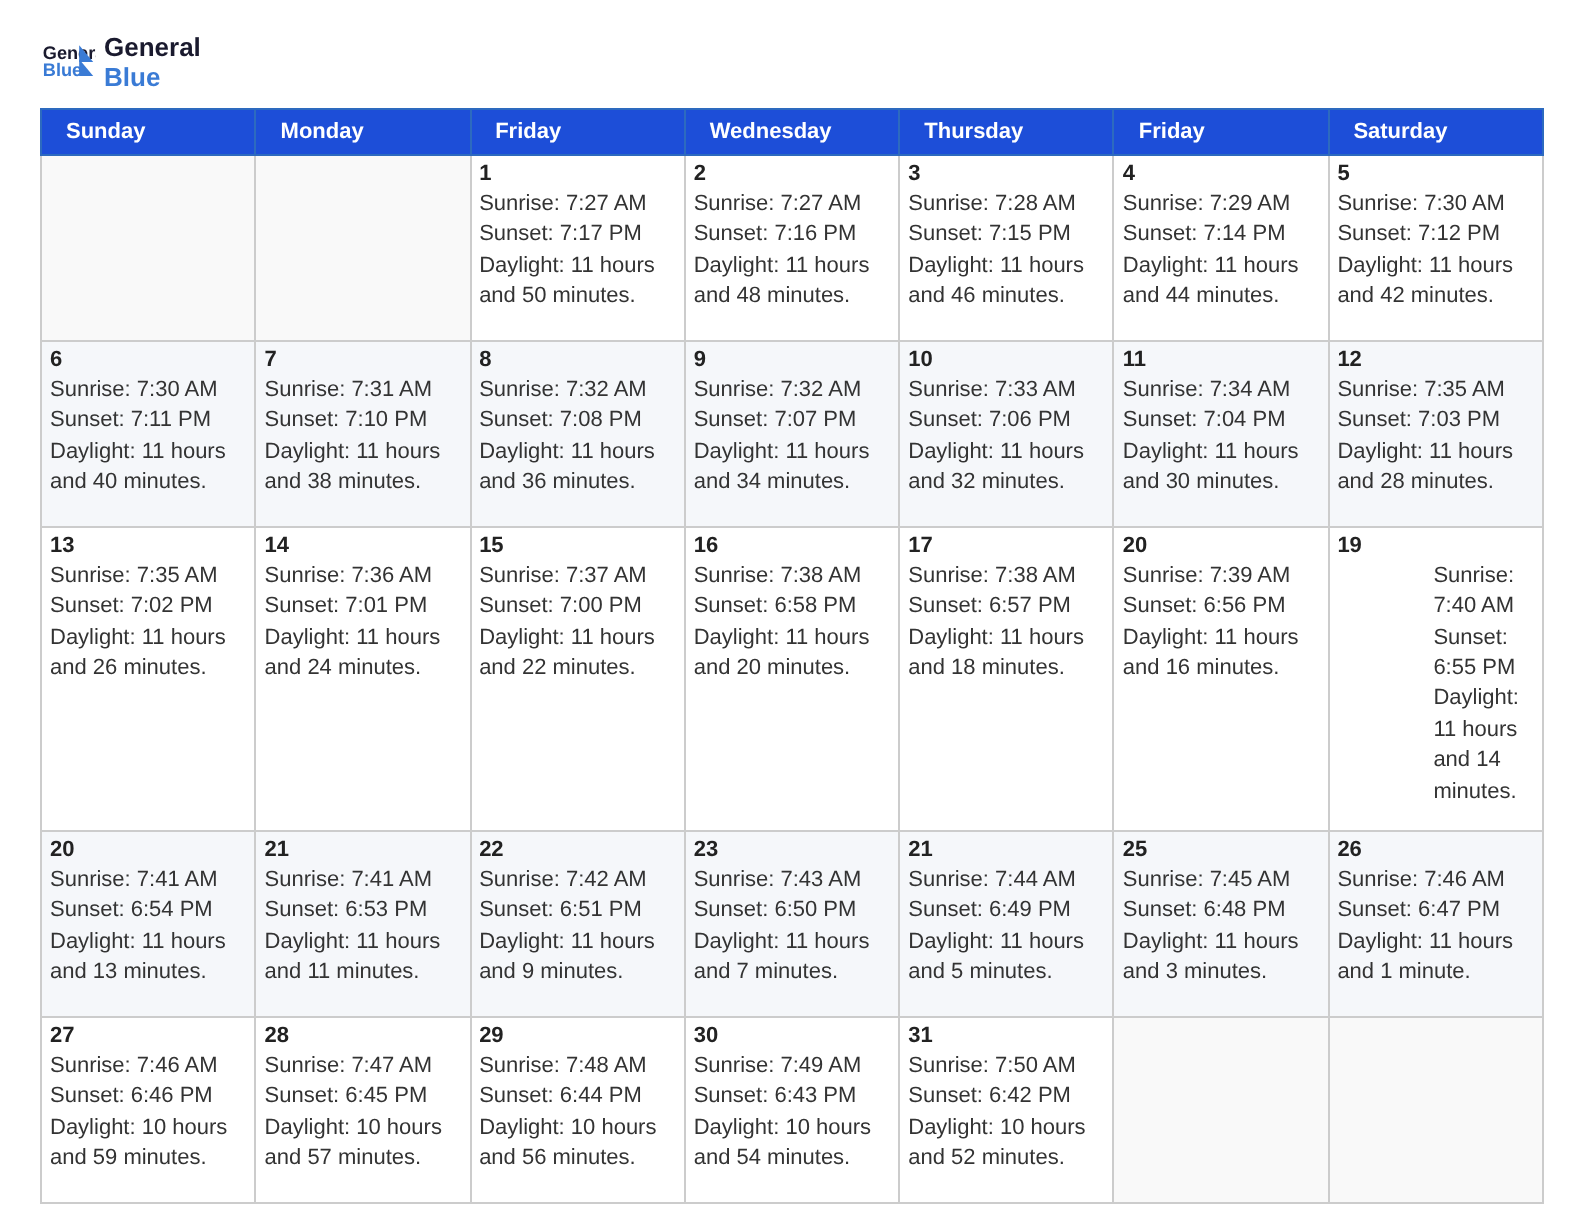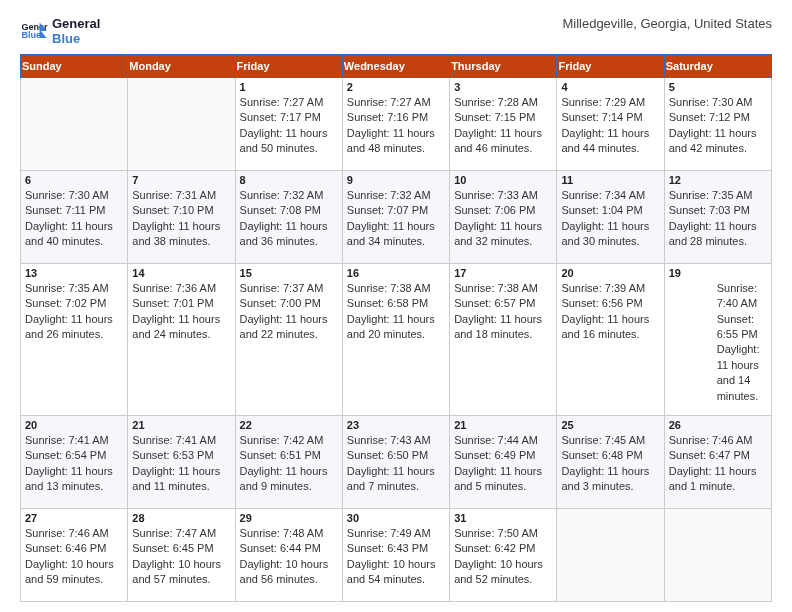--- a/index.html
+++ b/index.html
@@ -46,25 +46,25 @@
       color: #444;
     }
     .calendar {
       flex: 1;
       border: 1px solid #ccc;
       border-collapse: collapse;
       width: 100%;
       table-layout: fixed;
     }
     .calendar th {
-      background: #c2410c;
+      background: #1d4ed8;
       color: #fff;
       font-size: 11px;
       font-weight: bold;
-      padding: 5px 1px;
+      padding: 5px 12px;
       text-align: left;
       border: 1px solid #2d6abf;
     }
     .calendar td {
       border: 1px solid #ccc;
       vertical-align: top;
       padding: 3px 4px;
       font-size: 9.5px;
       color: #222;
       height: 88px;
@@ -98,21 +98,20 @@
         <text x="2" y="30" font-size="13" font-weight="bold" fill="#3a7bd5">Blue</text>
         <polygon points="28,8 38,20 28,20" fill="#3a7bd5"></polygon>
         <polygon points="28,8 38,20 28,20" fill="#3a7bd5" transform="translate(0,10)"></polygon>
       </svg>
       <div>
         <div style="font-size:13px;font-weight:bold;color:#1a1a2e;">General</div>
         <div style="font-size:13px;font-weight:bold;color:#3a7bd5;">Blue</div>
       </div>
     </div>
     <div class="title-area">
-      <div class="subtitle">Milledgeville, Georgia, United States</div>
     </div>
   </div>
 
   <table class="calendar">
     <thead>
       <tr>
 
       <th>Sunday</th>
           <th>Monday</th>
           <th>Friday</th>
@@ -184,21 +183,21 @@
           </td>
           <td>
             <span class="day-num">10</span>
             <div class="day-info" style="white-space: pre-line;">Sunrise: 7:33 AM
 Sunset: 7:06 PM
 Daylight: 11 hours and 32 minutes.</div>
           </td>
           <td>
             <span class="day-num">11</span>
             <div class="day-info" style="white-space: pre-line;">Sunrise: 7:34 AM
-Sunset: 1:04 PM
+Sunset: 7:04 PM
 Daylight: 11 hours and 30 minutes.</div>
           </td>
           <td>
             <span class="day-num">12</span>
             <div class="day-info" style="white-space: pre-line;">Sunrise: 7:35 AM
 Sunset: 7:03 PM
 Daylight: 11 hours and 28 minutes.</div>
           </td>
         </tr>
         <tr>

